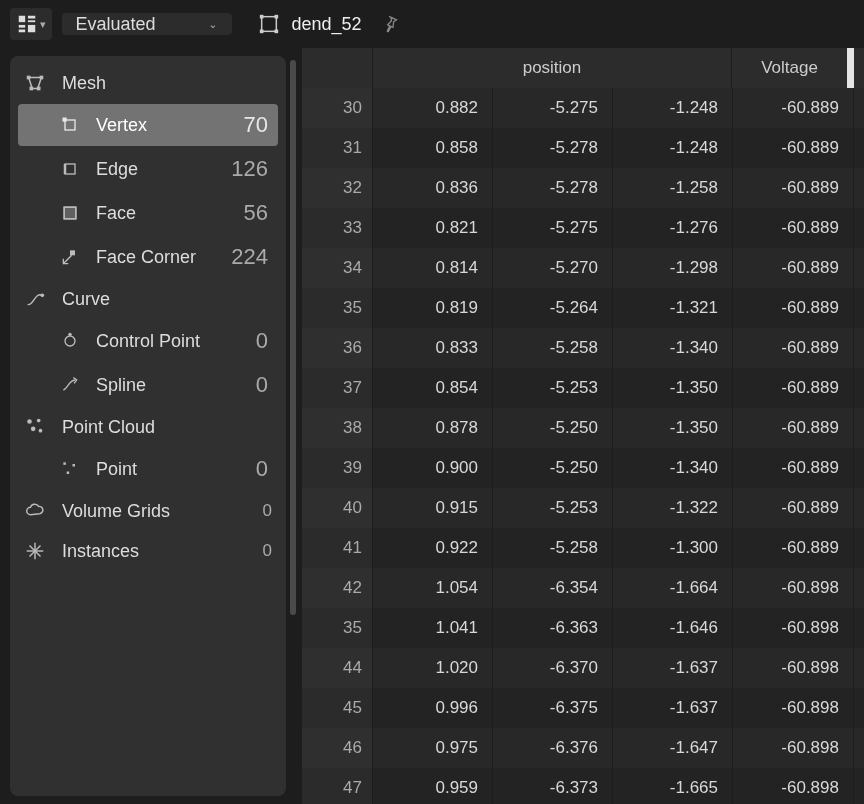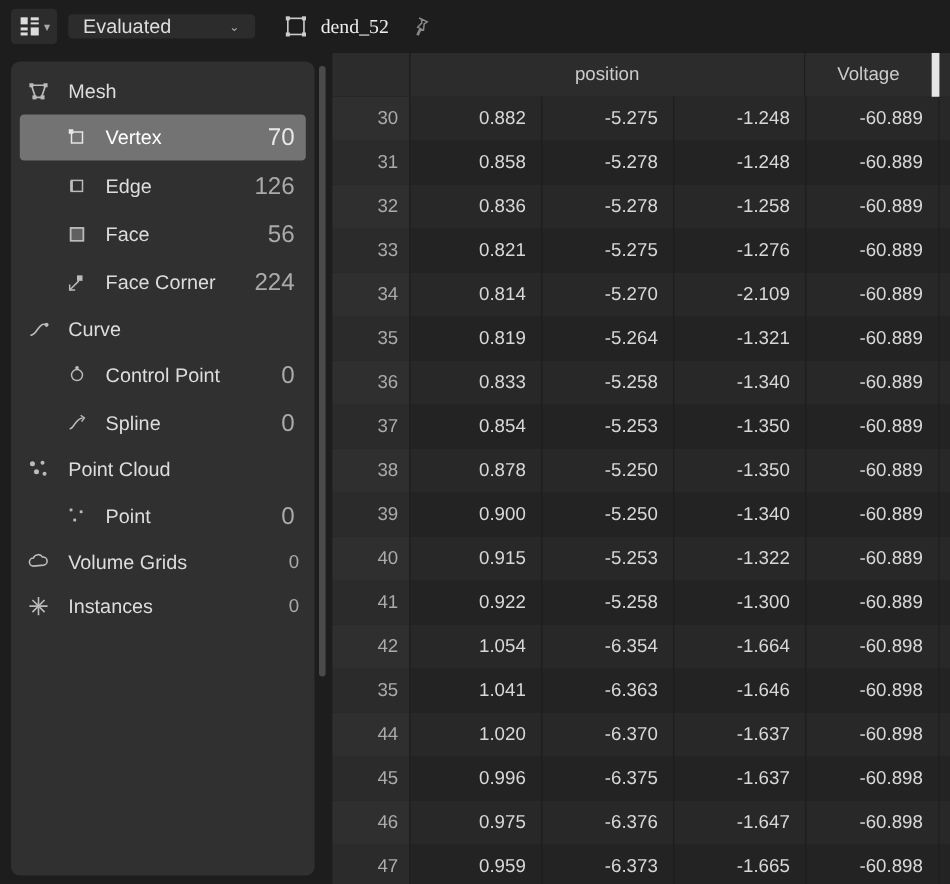--- a/index.html
+++ b/index.html
@@ -45,21 +45,21 @@
     align-items: center;
     gap: 12px;
     margin-left: 16px;
   }
   .obj-icon {
     display: flex;
     align-items: center;
     justify-content: center;
     color: #ccc;
   }
-  .obj-name { color: #eee; font-family: Liberation Serif, serif; }
+  .obj-name { color: #eee; }
   .pin-icon { color: #888; margin-left: 6px; }
 
   .main {
     display: flex;
     height: calc(100% - 48px);
   }
 
   .sidebar-wrap {
     padding: 8px 4px 8px 10px;
     background: #1d1d1d;
@@ -395,21 +395,21 @@
           <div class="cell-index">33</div>
           <div class="cell cell-group-first">0.821</div>
           <div class="cell">-5.275</div>
           <div class="cell">-1.276</div>
           <div class="cell cell-voltage">-60.889</div>
         </div>
         <div class="row">
           <div class="cell-index">34</div>
           <div class="cell cell-group-first">0.814</div>
           <div class="cell">-5.270</div>
-          <div class="cell">-2.109</div>
+          <div class="cell">-1.298</div>
           <div class="cell cell-voltage">-60.889</div>
         </div>
         <div class="row">
           <div class="cell-index">35</div>
           <div class="cell cell-group-first">0.819</div>
           <div class="cell">-5.264</div>
           <div class="cell">-1.321</div>
           <div class="cell cell-voltage">-60.889</div>
         </div>
         <div class="row">

